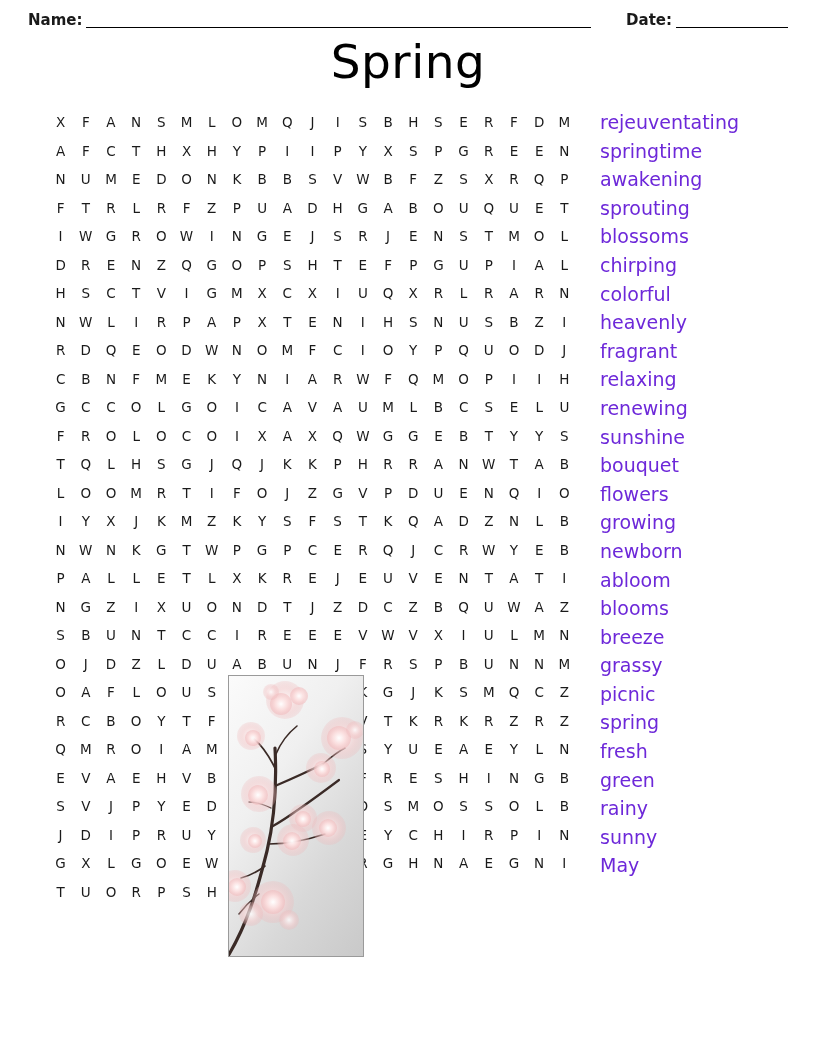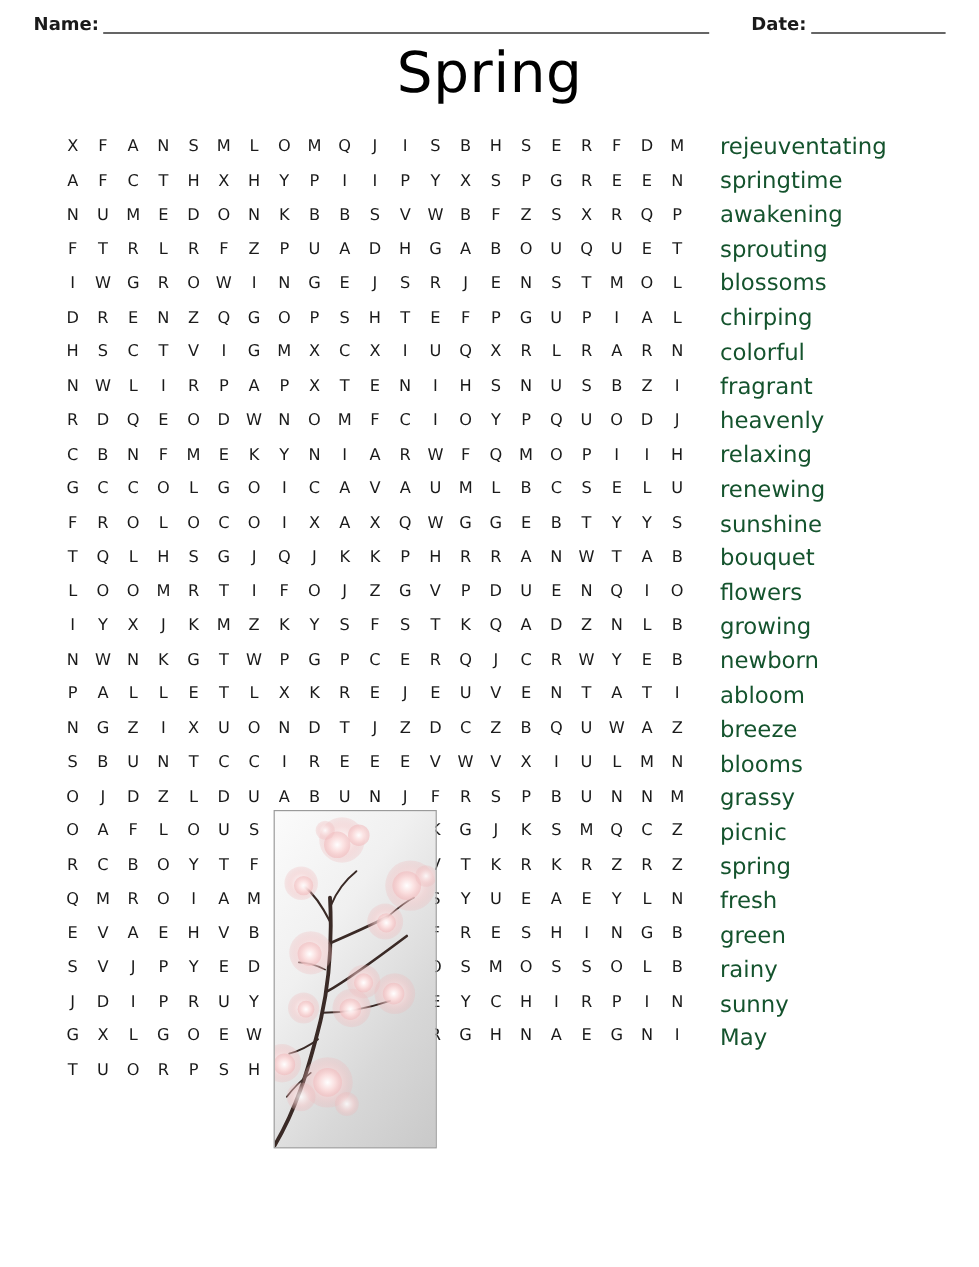--- a/index.html
+++ b/index.html
@@ -76,21 +76,21 @@
   }
 
   
   .wordlist {
     position: absolute;
     left: 600px;
     top: 108px;
     width: 200px;
     font-size: 19px;
     line-height: 28.6px;
-    color: #14532d;
+    color: #6d28d9;
   }
   .word { white-space: nowrap; }
 
   
   .picture-frame {
     position: absolute;
     left: 228px;
     top: 675px;
     width: 134px;
     height: 280px;
@@ -692,32 +692,32 @@
   </div>
 
 <div class="wordlist">
     <div class="word">rejeuventating</div>
     <div class="word">springtime</div>
     <div class="word">awakening</div>
     <div class="word">sprouting</div>
     <div class="word">blossoms</div>
     <div class="word">chirping</div>
     <div class="word">colorful</div>
+    <div class="word">heavenly</div>
     <div class="word">fragrant</div>
-    <div class="word">heavenly</div>
     <div class="word">relaxing</div>
     <div class="word">renewing</div>
     <div class="word">sunshine</div>
     <div class="word">bouquet</div>
     <div class="word">flowers</div>
     <div class="word">growing</div>
     <div class="word">newborn</div>
     <div class="word">abloom</div>
+    <div class="word">blooms</div>
     <div class="word">breeze</div>
-    <div class="word">blooms</div>
     <div class="word">grassy</div>
     <div class="word">picnic</div>
     <div class="word">spring</div>
     <div class="word">fresh</div>
     <div class="word">green</div>
     <div class="word">rainy</div>
     <div class="word">sunny</div>
     <div class="word">May</div>
   </div>
 

